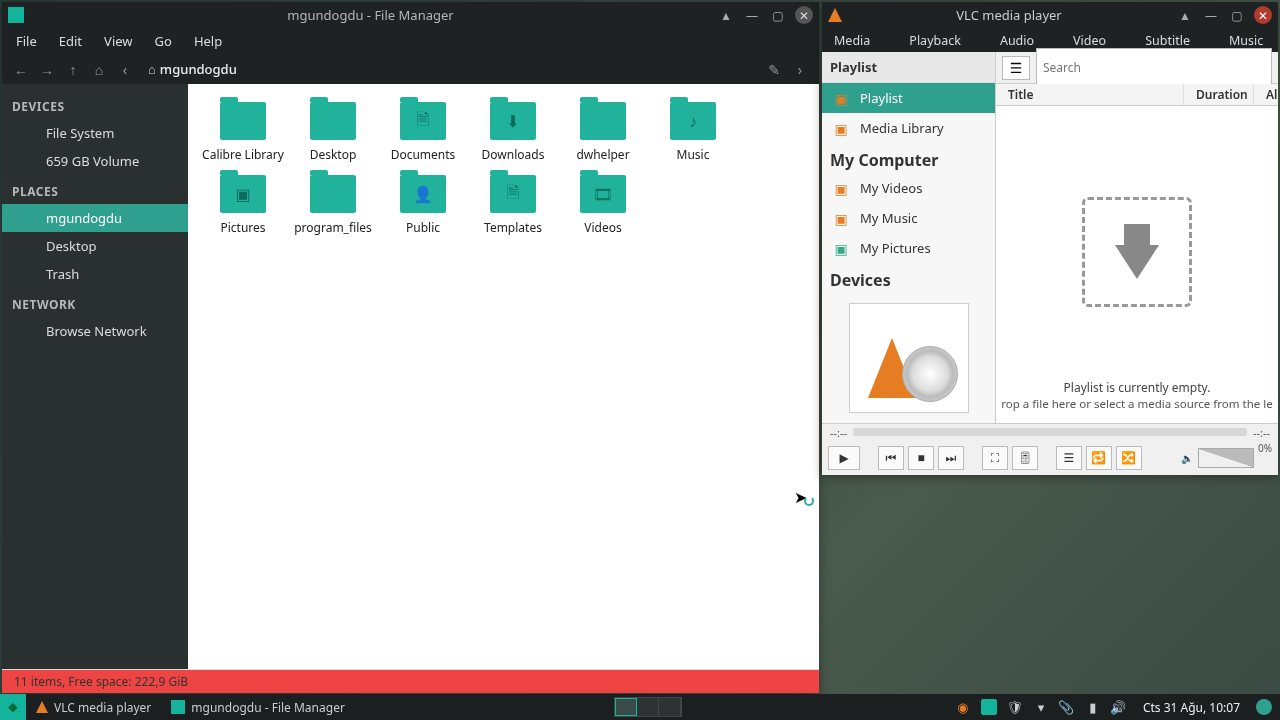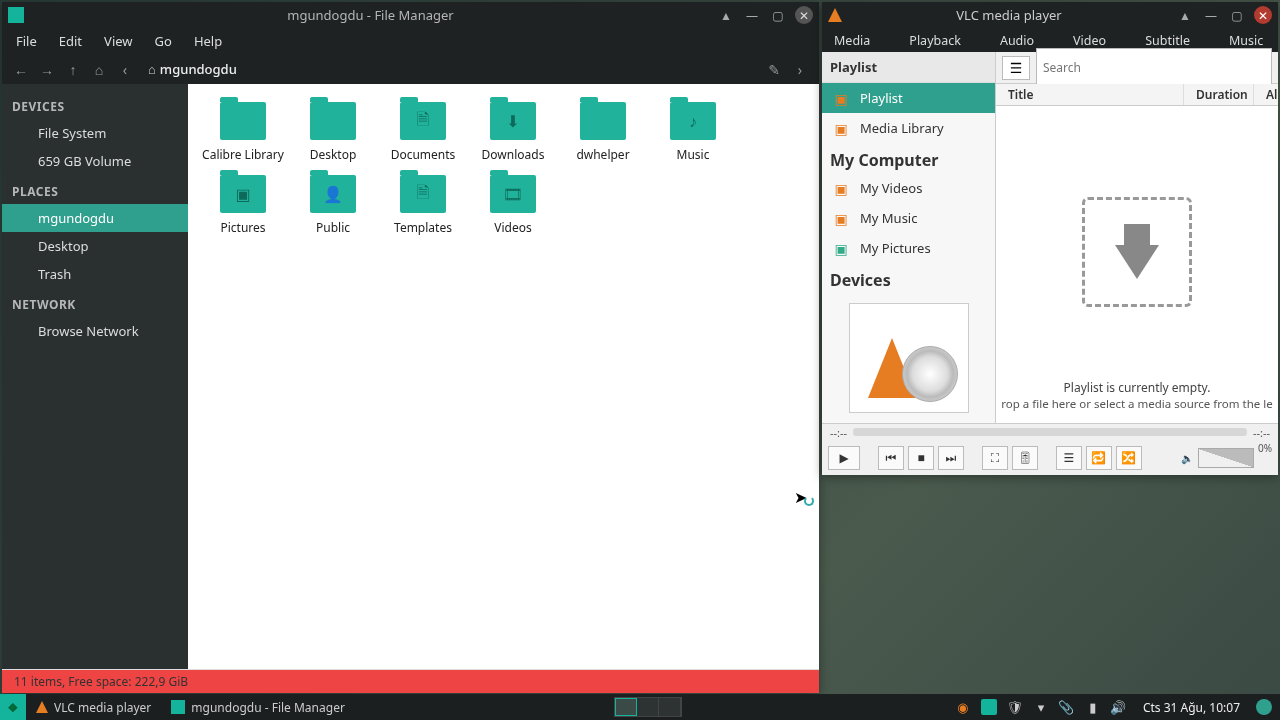--- a/index.html
+++ b/index.html
@@ -33,21 +33,21 @@
   .fm-toolbar .tbtn { width:26px; height:24px; display:flex; align-items:center; justify-content:center; color:#999; cursor:pointer; font-size:14px;}
   .fm-toolbar .path { display:flex; align-items:center; margin-left:10px; }
   .fm-toolbar .path .phome { color:#ccc; margin-right:4px; }
   .fm-toolbar .path .pname { color:#eee; font-weight:500; font-size:13px; }
   .fm-toolbar .spacer { flex:1; }
   .fm-body { flex:1; display:flex; min-height:0; }
   .fm-sidebar {
     width: 186px; background:#2a2f2f; color:#ccc; padding:6px 0; overflow:hidden;
   }
   .fm-sidebar .shdr { padding:8px 10px 4px; font-size:12px; font-weight:700; color:#b7b7b7; letter-spacing:.5px;}
-  .fm-sidebar .sitem { display:flex; align-items:center; padding:5px 10px 5px 22px; font-size:13px; color:#ddd; cursor:pointer; }
+  .fm-sidebar .sitem { display:flex; align-items:center; padding:5px 10px 5px 22px; font-size:13px; color:#ddd; cursor:pointer; gap:8px;}
   .fm-sidebar .sitem.active { background:#2fa08e; color:#fff; }
   .fm-sidebar .sitem .sicon { width:14px; height:14px; display:inline-block; }
   .fm-content { flex:1; background:#fff; position:relative; overflow:auto; }
   .fm-grid { display:grid; grid-template-columns:repeat(6,90px); gap:12px 0; padding:18px 10px; }
   .fm-item { width:90px; text-align:center; cursor:pointer; }
   .fm-item .ficon { width:46px; height:38px; margin:0 auto 6px; background:#21b29b; border-radius:2px; position:relative; }
   .fm-item .ficon:before { content:""; position:absolute; left:0; top:-5px; width:18px; height:5px; background:#21b29b; border-radius:2px 2px 0 0;}
   .fm-item .ficon .glyph { position:absolute; inset:0; display:flex; align-items:center; justify-content:center; color:#0d6a5b; font-size:16px;}
   .fm-item .flabel { font-size:12px; color:#222; white-space:nowrap; }
   .fm-status { height:24px; border-top:1px solid #ddd; background:#ef4444; padding:0 12px; display:flex; align-items:center; font-size:12px; color:#333;}
@@ -224,20 +224,26 @@
             <div class="flabel">Music</div>
           </div>
           <div class="fm-item">
             <div class="ficon">
               <span class="glyph">▣</span>
             </div>
             <div class="flabel">Pictures</div>
           </div>
           <div class="fm-item">
             <div class="ficon">
+              <span class="glyph"></span>
+            </div>
+            <div class="flabel">program_files</div>
+          </div>
+          <div class="fm-item">
+            <div class="ficon">
               <span class="glyph">👤</span>
             </div>
             <div class="flabel">Public</div>
           </div>
           <div class="fm-item">
             <div class="ficon">
               <span class="glyph">🗎</span>
             </div>
             <div class="flabel">Templates</div>
           </div>

